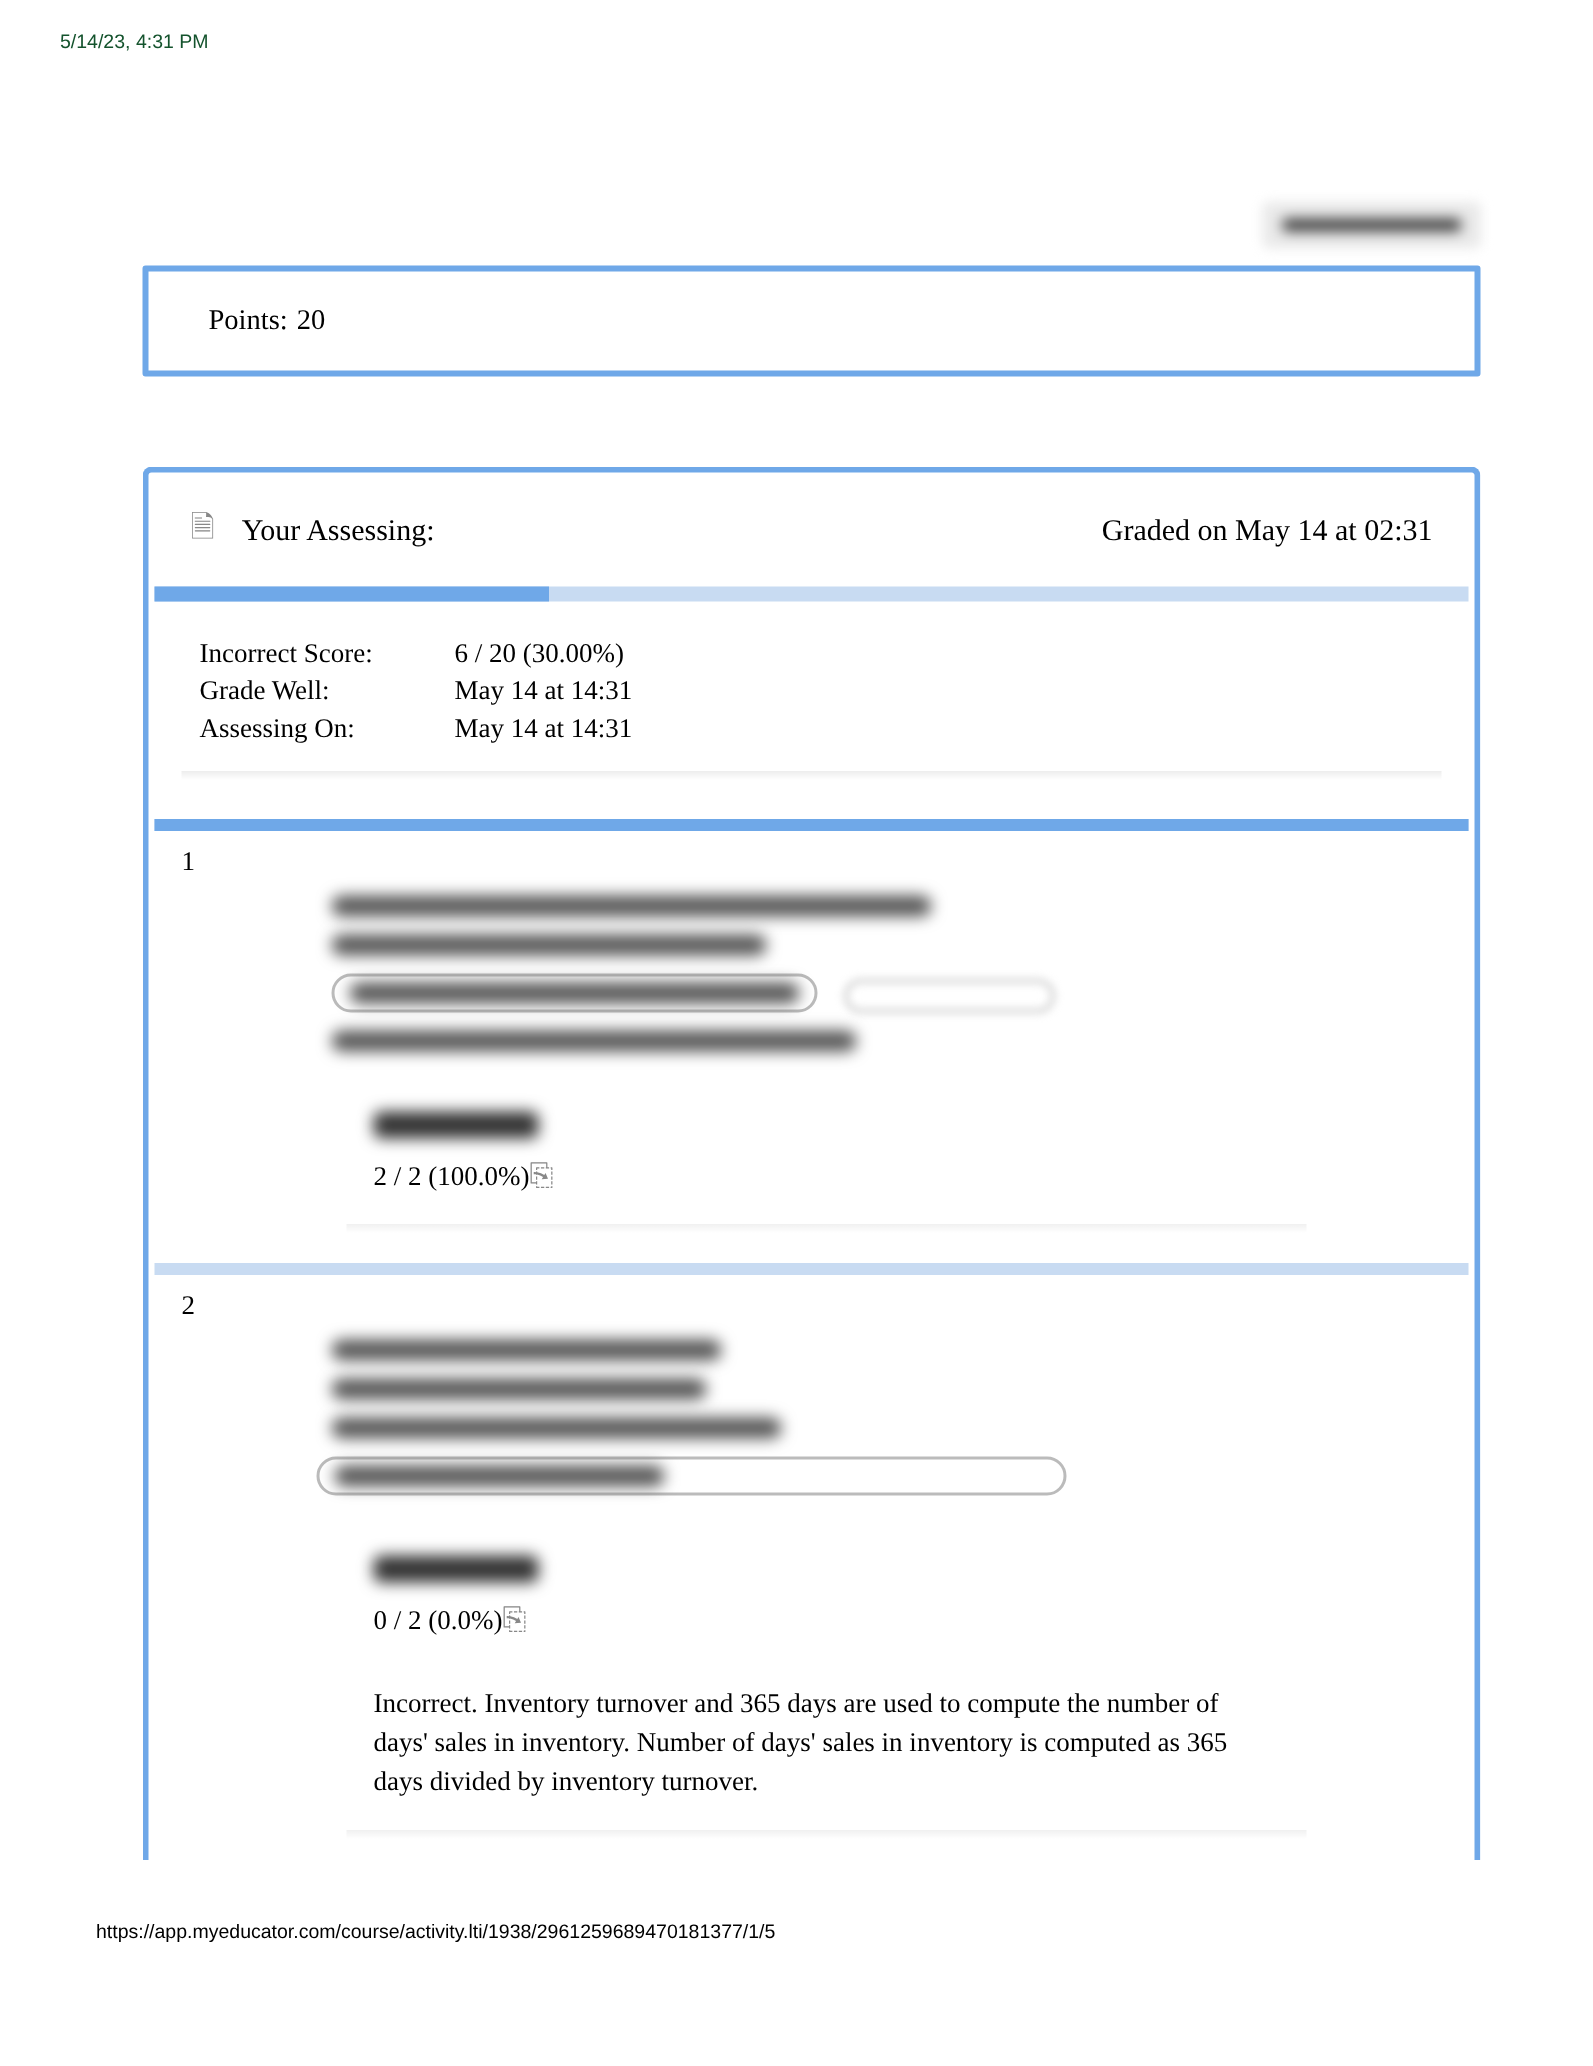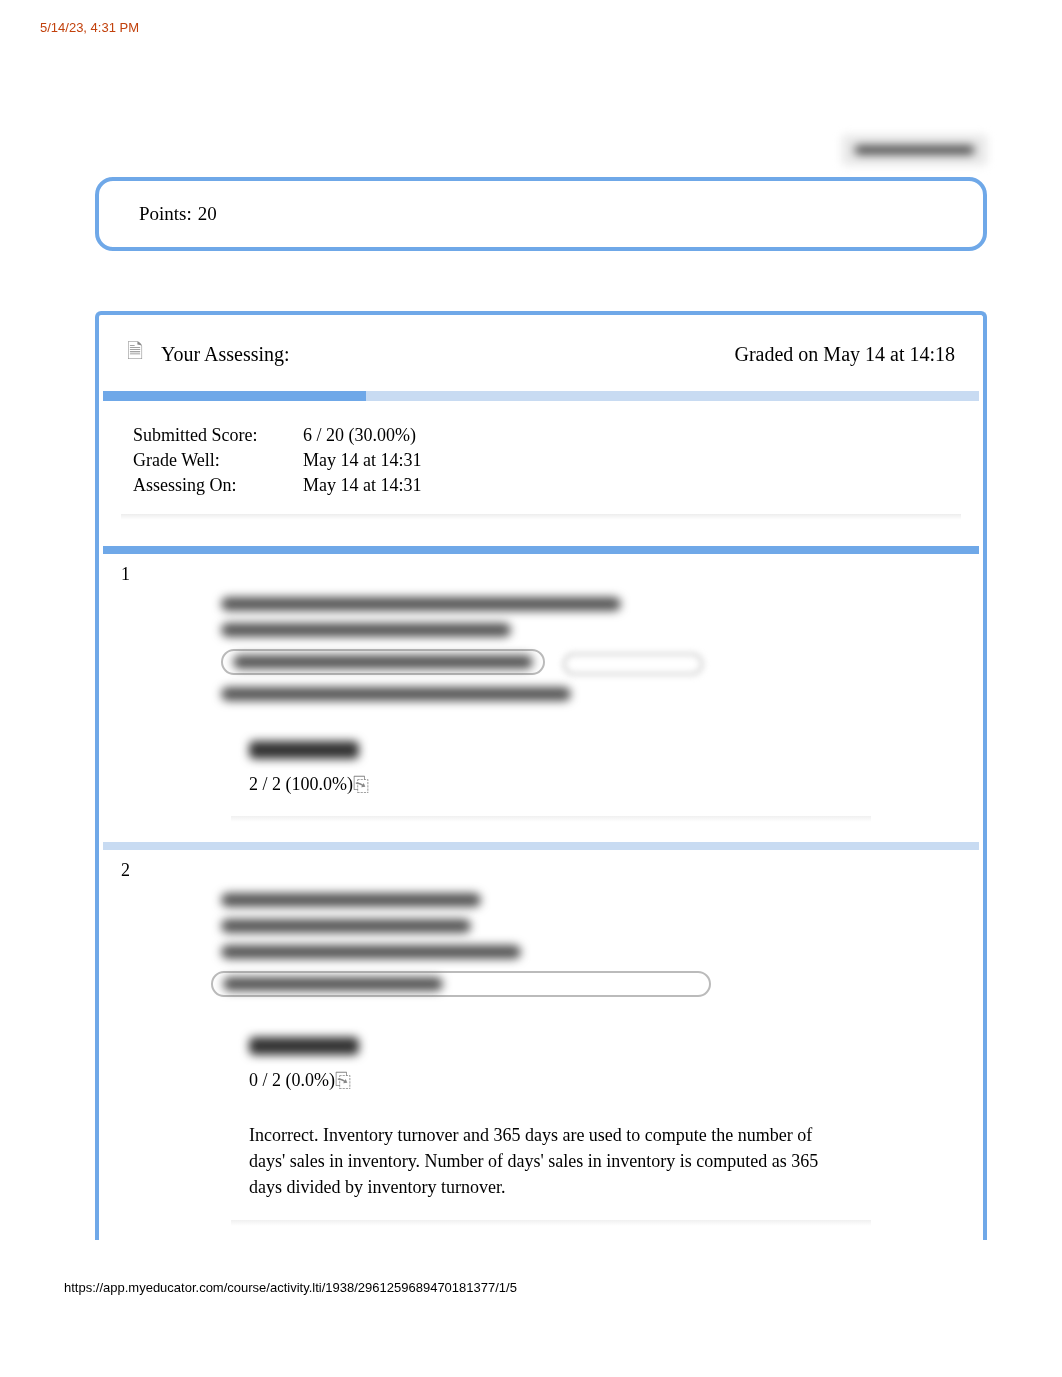--- a/index.html
+++ b/index.html
@@ -8,21 +8,21 @@
     background: #ffffff;
     width: 1062px;
     color: #000;
   }
   .print-header {
     display: flex;
     justify-content: space-between;
     padding: 20px 40px 0 40px;
     font-size: 13px;
     font-family: Arial, Helvetica, sans-serif;
-    color: #c2410c;
+    color: #14532d;
   }
   .content-wrap {
     padding: 100px 75px 0 95px;
   }
   .top-button-row {
     display: flex;
     justify-content: flex-end;
     margin-bottom: 12px;
   }
   .blur-button {
@@ -37,21 +37,21 @@
   .blur-button::after {
     content: "";
     position: absolute;
     left: 12px; right: 12px; top: 10px; height: 8px;
     background: #333;
     border-radius: 3px;
     filter: blur(2px);
   }
   .points-block {
     border: 4px solid #6fa8e8;
-    border-radius: 18px;
+    border-radius: 2px;
     padding: 22px 40px;
     font-size: 19px;
     background: #fff;
     margin-bottom: 60px;
   }
   .points-block .gap { display:inline-block; width:6px; }
   .submission-block {
     border-top: 4px solid #6fa8e8;
     border-left: 4px solid #6fa8e8;
     border-right: 4px solid #6fa8e8;
@@ -224,30 +224,30 @@
     <span>Points:</span><span class="gap"></span><span>20</span>
   </div>
 
   <div class="submission-block">
 
     <div class="submission-header">
       <div class="left">
         <span class="doc-icon">🗎</span>
         <span>Your Assessing:</span>
       </div>
-      <span>Graded on May 14 at 14:18</span>
+      <span>Graded on May 14 at 02:31</span>
     </div>
 
     <div class="score-band">
       <div class="fill"></div>
     </div>
 
     <div class="info-card">
       <div class="info-row">
-        <span class="info-label">Submitted Score:</span>
+        <span class="info-label">Incorrect Score:</span>
         <span>6 / 20 (30.00%)</span>
       </div>
       <div class="info-row">
         <span class="info-label">Grade Well:</span>
         <span>May 14 at 14:31</span>
       </div>
       <div class="info-row">
         <span class="info-label">Assessing On:</span>
         <span>May 14 at 14:31</span>
       </div>

